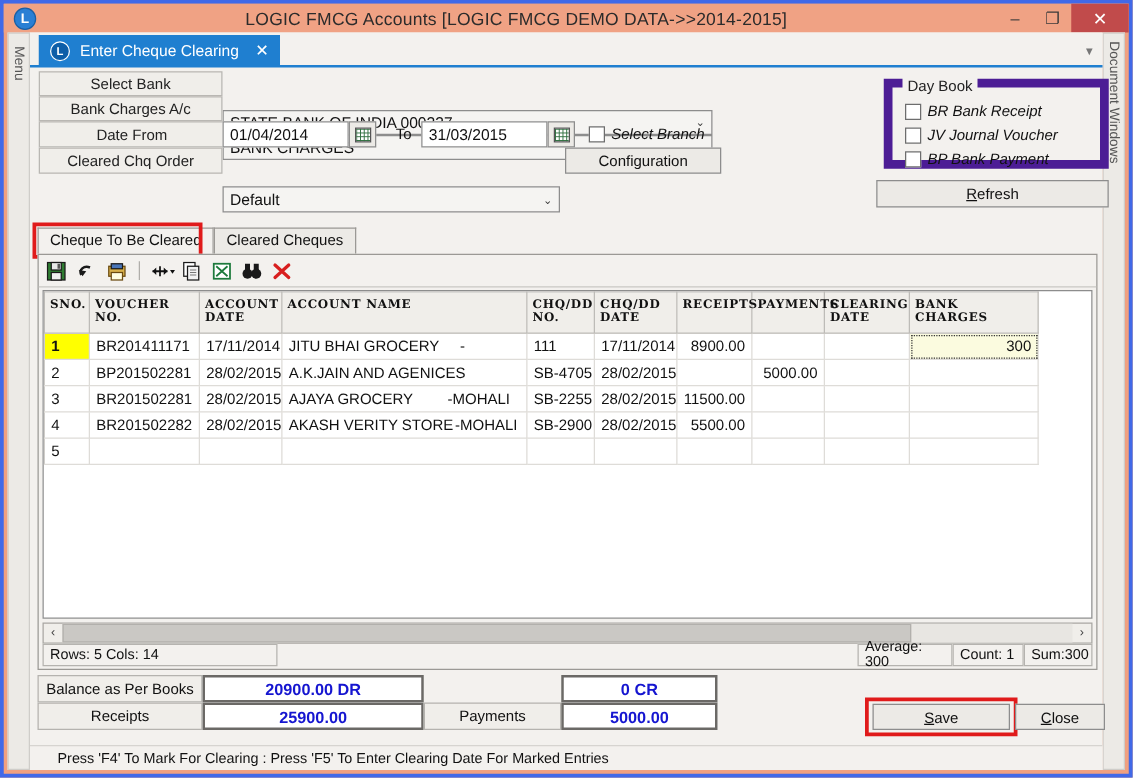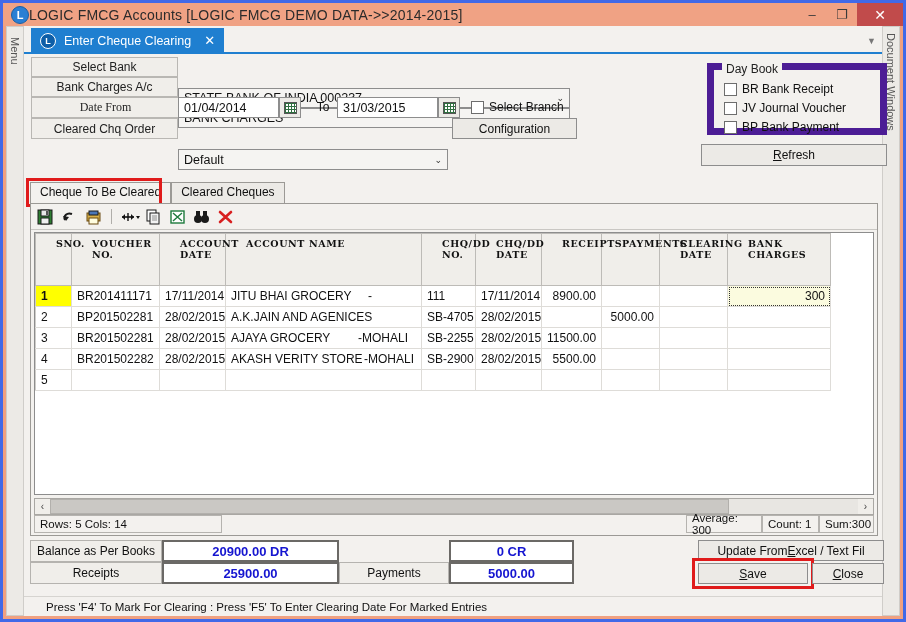--- a/index.html
+++ b/index.html
@@ -23,21 +23,21 @@
     display:flex; align-items:center;
   }
   .title-logo {
     width:18px; height:18px; border-radius:50%;
     background:#2a7fd4; color:#fff;
     display:flex; align-items:center; justify-content:center;
     font-size:11px; font-weight:bold; margin-left:8px;
     border:1px solid #1a5fa4;
   }
   .title-text {
-    flex:1; text-align:left; color:#2b2b2b;
+    flex:1; text-align:center; color:#2b2b2b;
     font-size:14px; letter-spacing:.2px;
   }
   .win-btns { display:flex; height:23px; align-items:stretch; }
   .win-btn {
     width:30px; display:flex; align-items:center; justify-content:center;
     color:#3a3a3a; font-size:13px;
   }
   .win-btn.close { background:#c14b4b; color:#fff; width:46px; font-size:14px; }
   
   .rail {
@@ -105,21 +105,21 @@
       linear-gradient(to right,#2f6f3f 1px, transparent 1px) 0 0/3px 3px,
       linear-gradient(to bottom,#2f6f3f 1px, transparent 1px) 0 0/3px 3px,
       #fff;
     border:1px solid #555;
   }
   .btn {
     background:#eceae6; border:1px solid #8d8d8d;
     display:flex; align-items:center; justify-content:center;
     font-size:12px; color:#111;
   }
-  .chk-wrap { display:flex; align-items:center; font-size:12px; color:#111; }
+  .chk-wrap { display:flex; align-items:center; font-size:12px; color:#111;font-style:italic; }
   .chk {
     width:13px; height:13px; background:#fff; border:1px solid #6d6d6d;
     margin-right:5px;
   }
   
   .group {
     position:absolute; border:7px solid #4c1d95; background:transparent;
   }
   .group-title {
     position:absolute; left:8px; top:-8px; background:#f3f1ee;
@@ -150,21 +150,21 @@
   .table-wrap {
     position:absolute; left:3px; top:28px; right:3px; bottom:40px;
     border:1px solid #8d8d8d; background:#fff; overflow:hidden;
   }
   table.grid { border-collapse:collapse; table-layout:fixed; width:795px; }
   table.grid th {
     background:#f0eeea; border:1px solid #bdbbb7;
     font-family:"DejaVu Serif", serif;
     font-size:9.5px; font-weight:bold; letter-spacing:.6px;
     color:#111; text-align:left; vertical-align:top;
-    padding:4px 20px; height:52px;
+    padding:4px 4px; height:33px;
   }
   table.grid td {
     border:1px solid #dedcd8; border-left:1px solid #cfcdc9;
     font-size:12px; color:#111; height:21px; padding:0 5px;
     white-space:nowrap; overflow:hidden;
   }
   td.num { text-align:right; }
   td.sno-sel { background:#ffff00; color:#cc0000; font-weight:bold; }
   td.cell-sel {
     background:#fbfbdf; outline:1px dotted #333; outline-offset:-2px;
@@ -252,21 +252,21 @@
         <span>STATE BANK OF INDIA 000237</span>
         <span class="caret">⌄</span>
       </div>
 
       <div class="lbl-cell" style="position:absolute;left:7px;top:22px;width:147px;height:20px;">Bank Charges A/c</div>
       <div class="fld combo" style="position:absolute;left:154px;top:22px;width:392px;height:20px;">
         <span>BANK CHARGES</span>
         <span class="caret">⌄</span>
       </div>
 
-      <div class="lbl-cell" style="position:absolute;left:7px;top:42px;width:149px;height:21px;font-family:Liberation Serif, serif;">Date From</div>
+      <div class="lbl-cell" style="position:absolute;left:7px;top:42px;width:149px;height:21px;">Date From</div>
       <div class="fld" style="position:absolute;left:154px;top:42px;width:101px;height:21px;">01/04/2014</div>
       <div class="cal-btn" style="position:absolute;left:255px;top:42px;height:21px;">
         <div class="cal-ico"></div>
       </div>
       <div style="position:absolute;left:285px;top:45px;width:28px;text-align:center;font-size:12px;color:#111;">To</div>
       <div class="fld" style="position:absolute;left:313px;top:42px;width:101px;height:21px;">31/03/2015</div>
       <div class="cal-btn" style="position:absolute;left:414px;top:42px;height:21px;">
         <div class="cal-ico"></div>
       </div>
       <div class="chk-wrap" style="position:absolute;left:447px;top:45px;">
@@ -507,25 +507,20 @@
     <div class="bottom">
       <div class="tot-lbl" style="position:absolute;left:0;top:2px;width:132px;height:22px;">Balance as Per Books</div>
       <div class="tot-val" style="position:absolute;left:132px;top:2px;width:177px;height:22px;">20900.00 DR</div>
       <div class="tot-val" style="position:absolute;left:419px;top:2px;width:125px;height:22px;">0 CR</div>
 
       <div class="tot-lbl" style="position:absolute;left:0;top:24px;width:132px;height:22px;">Receipts</div>
       <div class="tot-val" style="position:absolute;left:132px;top:24px;width:177px;height:22px;">25900.00</div>
       <div class="tot-lbl" style="position:absolute;left:309px;top:24px;width:110px;height:22px;">Payments</div>
       <div class="tot-val" style="position:absolute;left:419px;top:24px;width:125px;height:22px;">5000.00</div>
 
-      <div class="btn" style="position:absolute;left:668px;top:2px;width:186px;height:21px;">
-        <span>Update From </span>
-          <span class="u">E</span>
-          <span>xcel / Text Fil</span>
-      </div>
       <div class="btn" style="position:absolute;left:668px;top:25px;width:110px;height:21px;">
         <span class="u">S</span>
           <span>ave</span>
       </div>
       <div class="hl-box" style="left:662px;top:20px;width:122px;height:31px;"></div>
       <div class="btn" style="position:absolute;left:782px;top:25px;width:72px;height:21px;">
         <span class="u">C</span>
           <span>lose</span>
       </div>
     </div>

